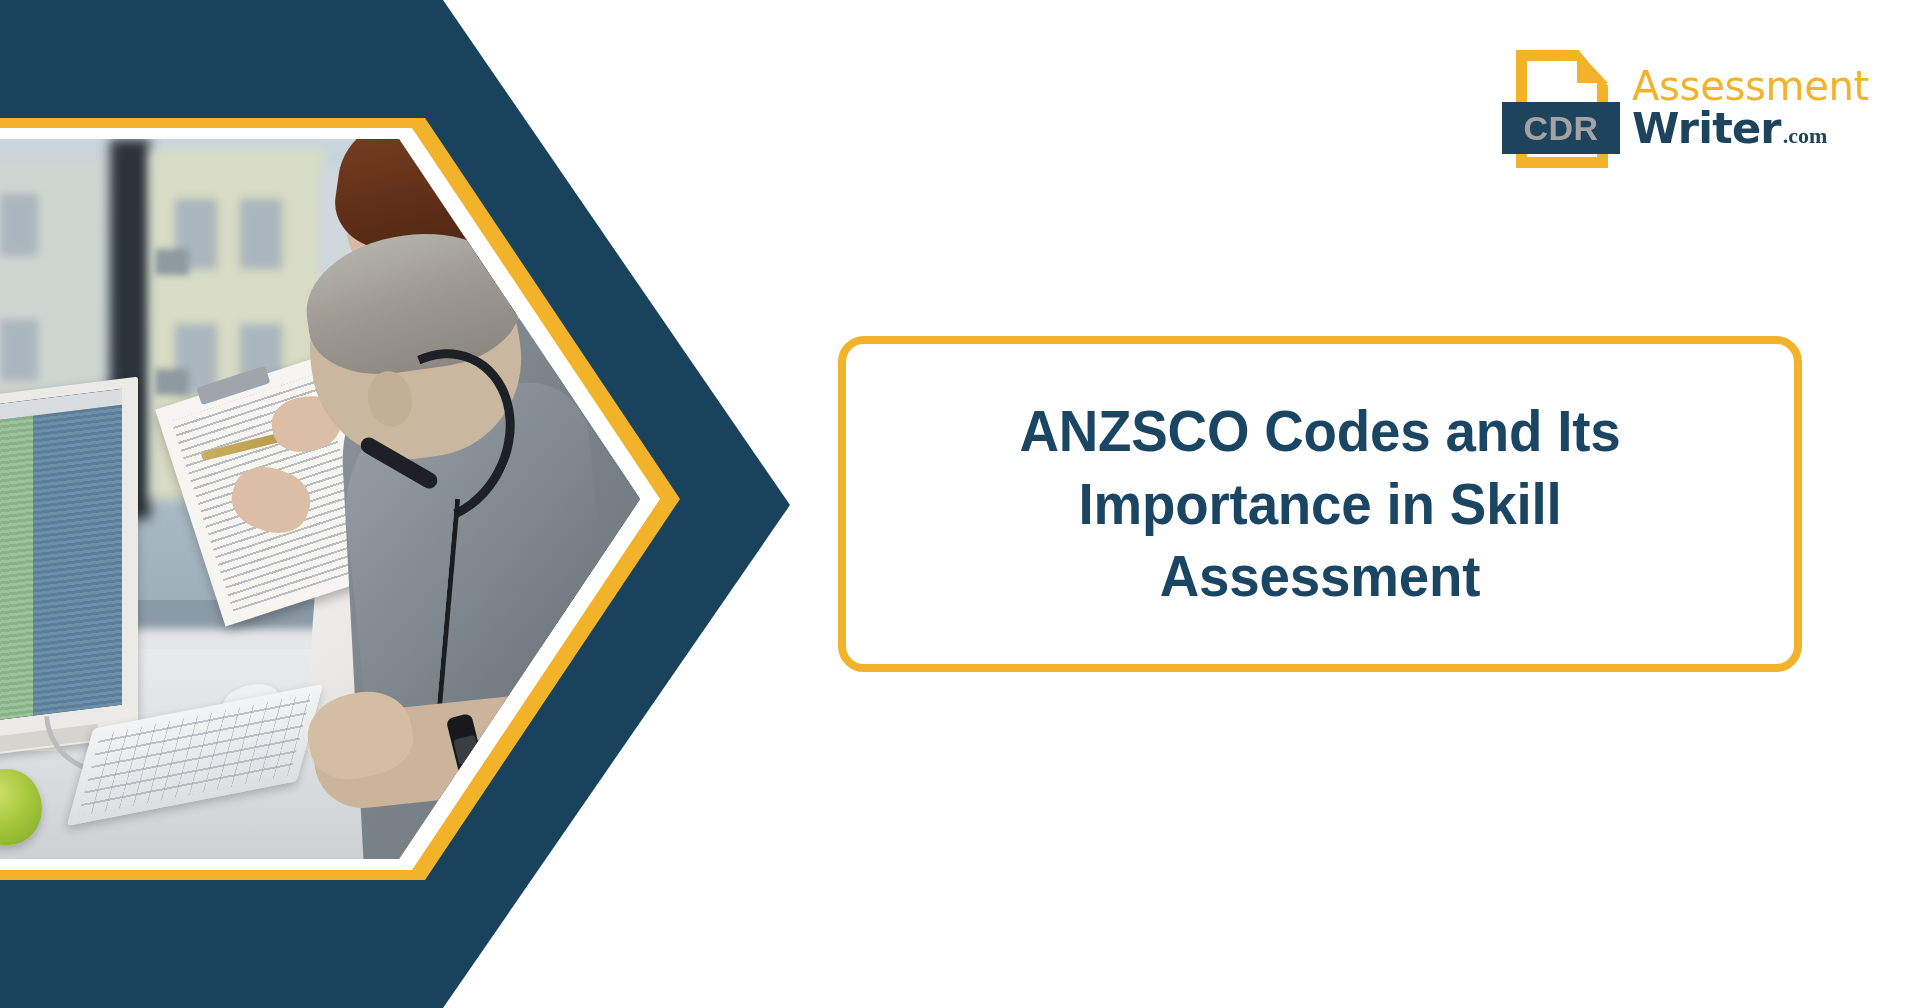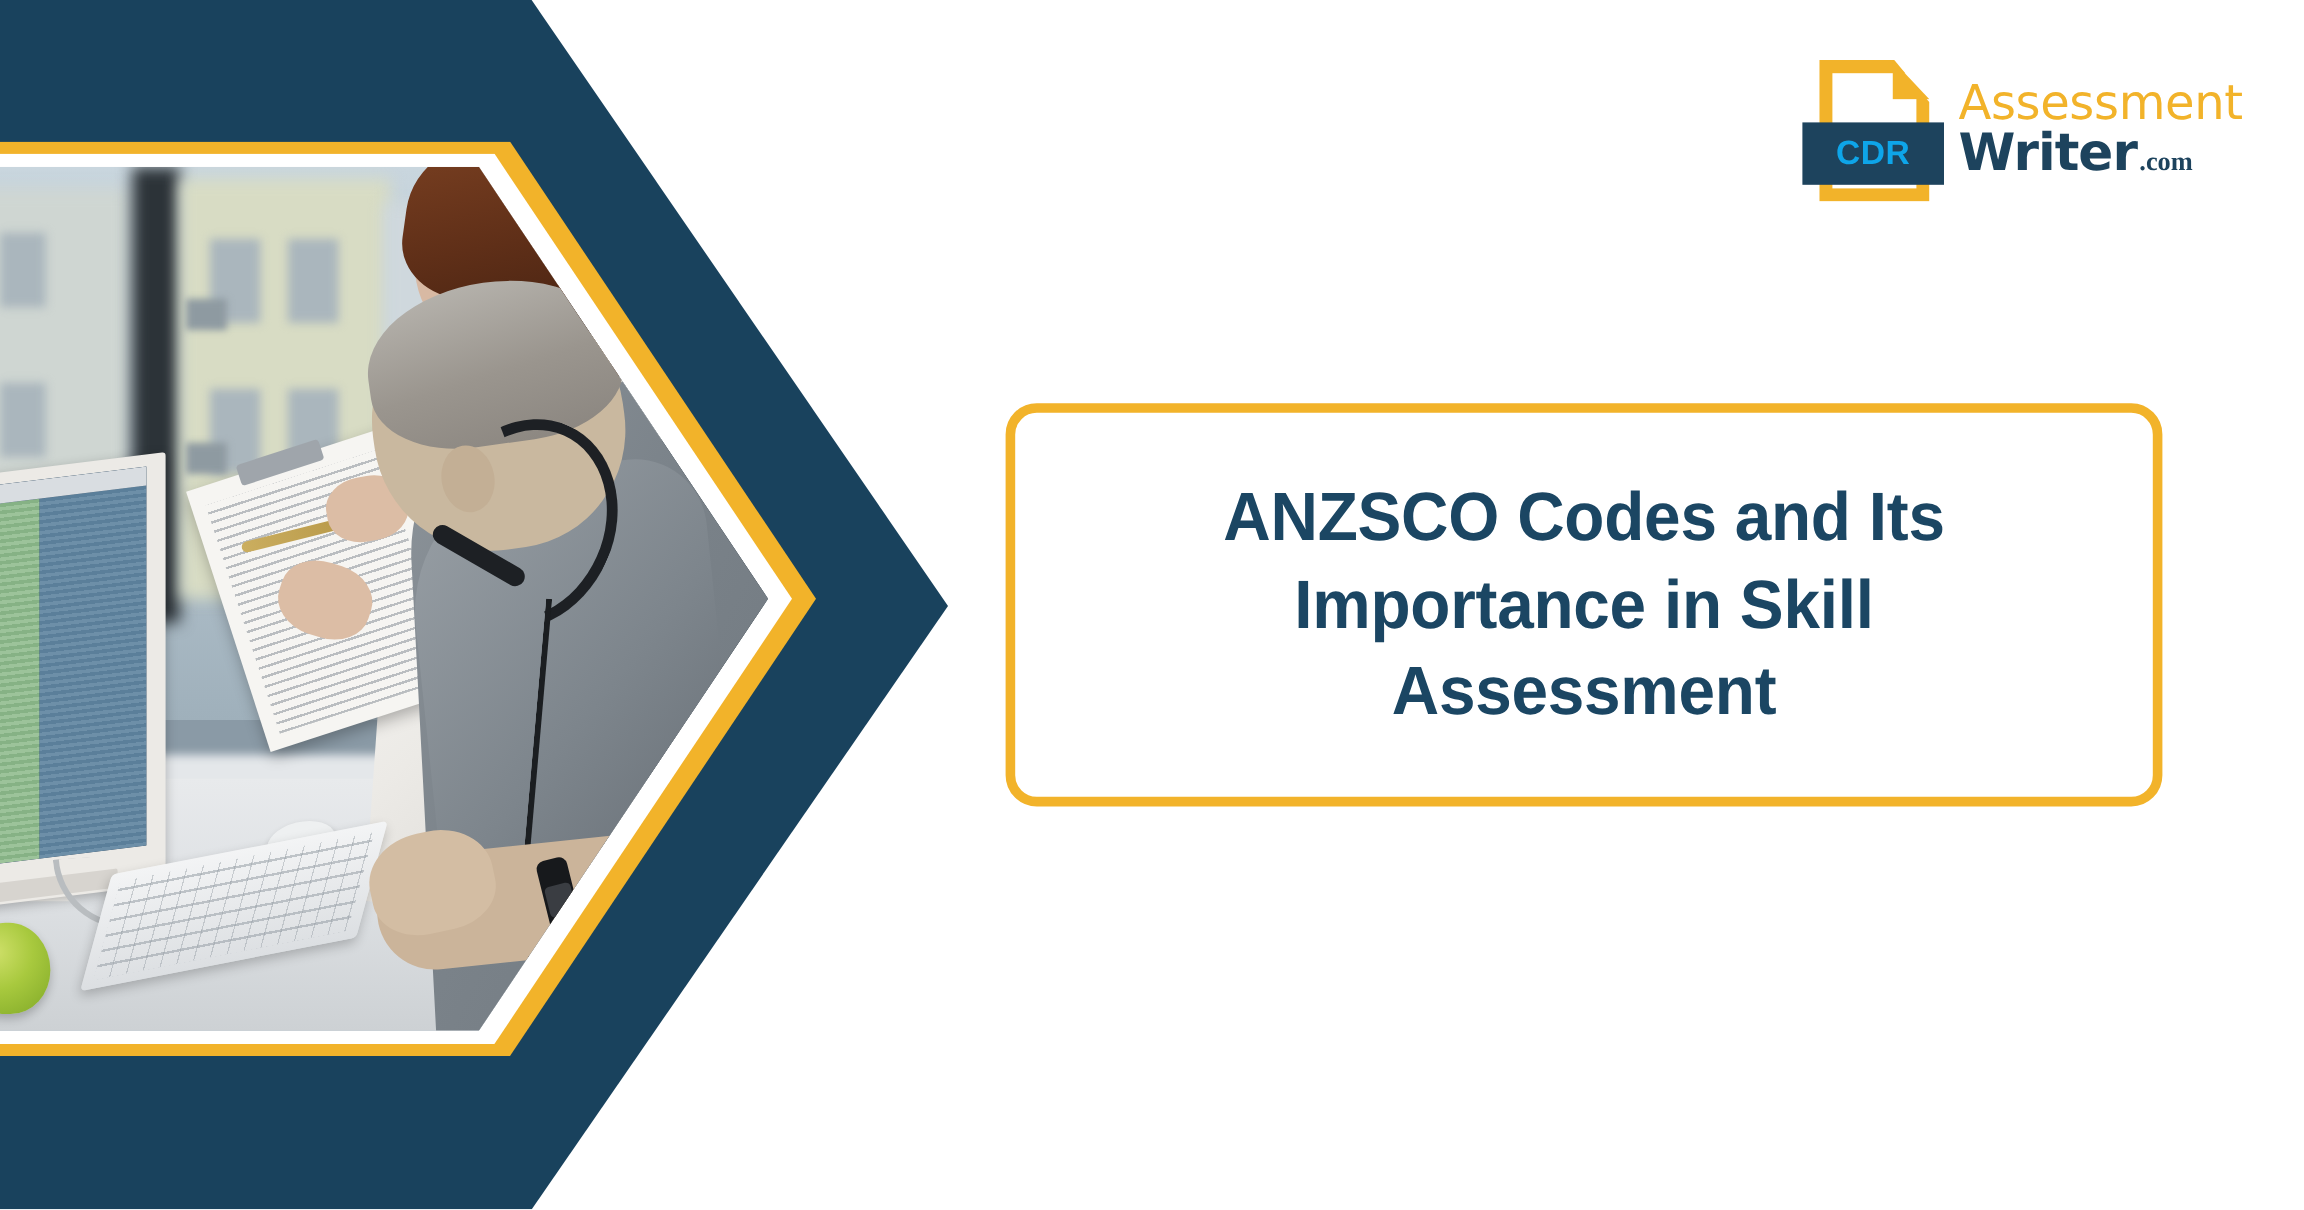--- a/index.html
+++ b/index.html
@@ -329,21 +329,21 @@
   .logo-fold{
     position:absolute; left:75px; top:6px; width:31px; height:33px;
     background:#f2b32a;
     clip-path: polygon(0 0, 100% 100%, 0 100%);
   }
   .logo-cdr{
     position:absolute; left:0px; top:58px; width:118px; height:52px;
     background:#1d435d; display:flex; align-items:center; justify-content:center;
   }
   .logo-cdr span{
-    color:#0ea5e9; font-size:28px; font-weight:bold; letter-spacing:.5px;
+    color:#a3a3a3; font-size:34px; font-weight:bold; letter-spacing:.5px;
     font-family:"Liberation Sans", sans-serif; line-height:1;
   }
   .logo-words{ display:flex; flex-direction:column; justify-content:center; margin-left:12px; }
   .logo-australia{
     color:#f2b32a; font-size:40px; font-weight:normal; line-height:1.02;
     letter-spacing:-.3px; font-family:"DejaVu Sans", sans-serif;
   }
   .logo-writerrow{ display:flex; align-items:baseline; line-height:1; }
   .logo-writer{
     color:#1d435d; font-size:43px; font-weight:bold; letter-spacing:-.8px;

